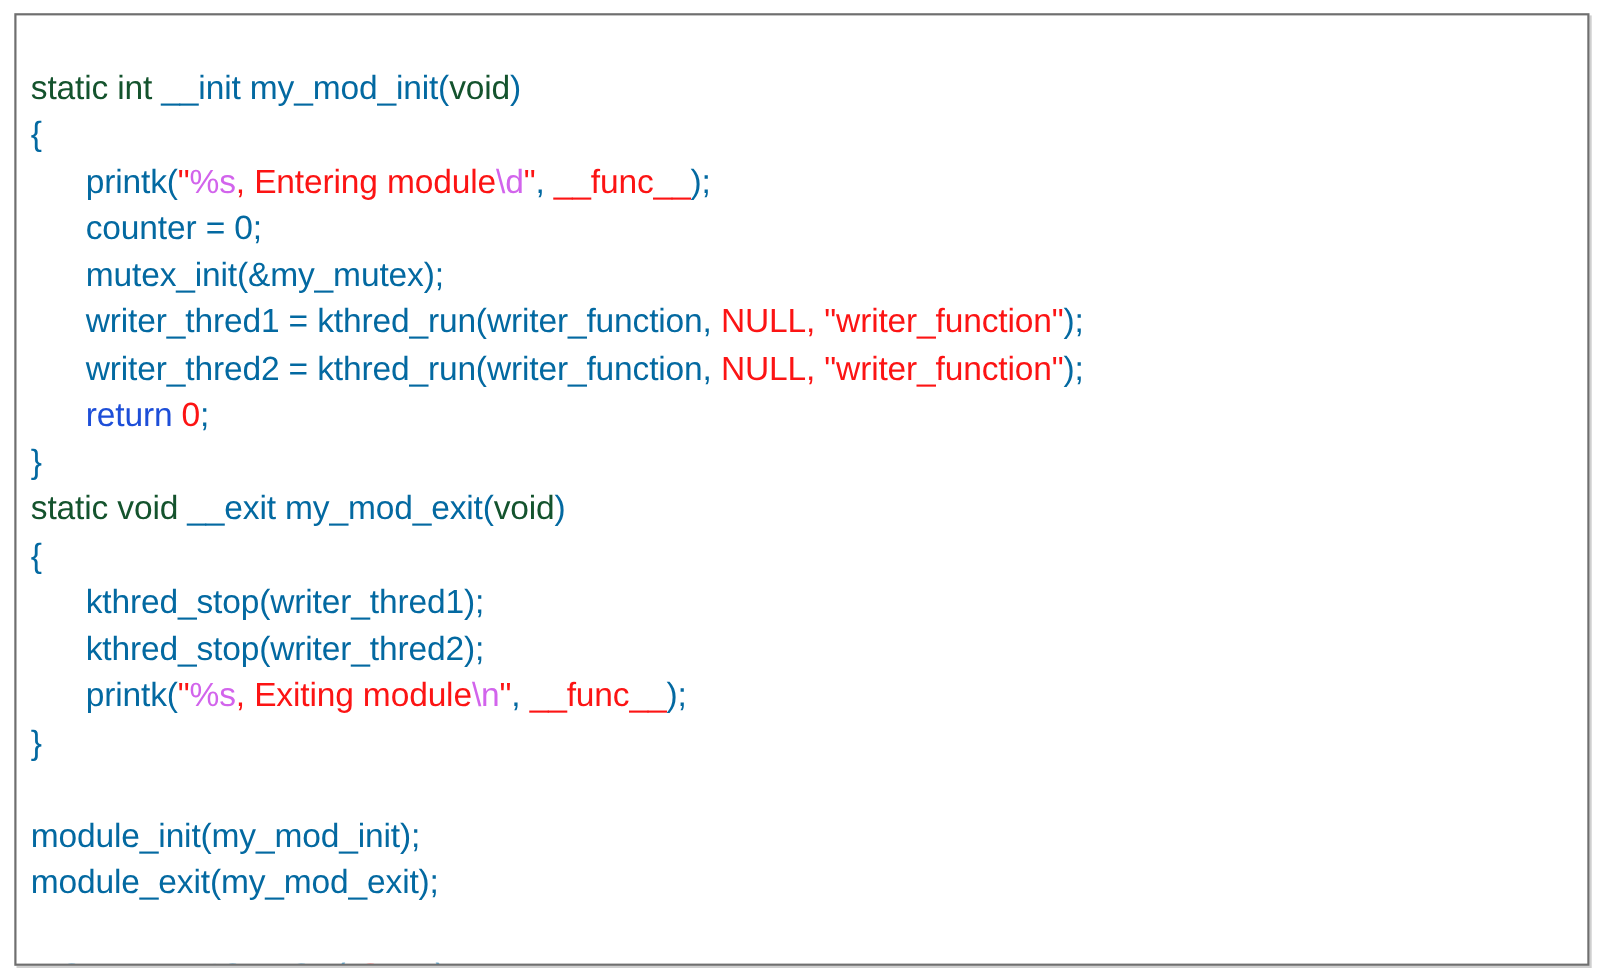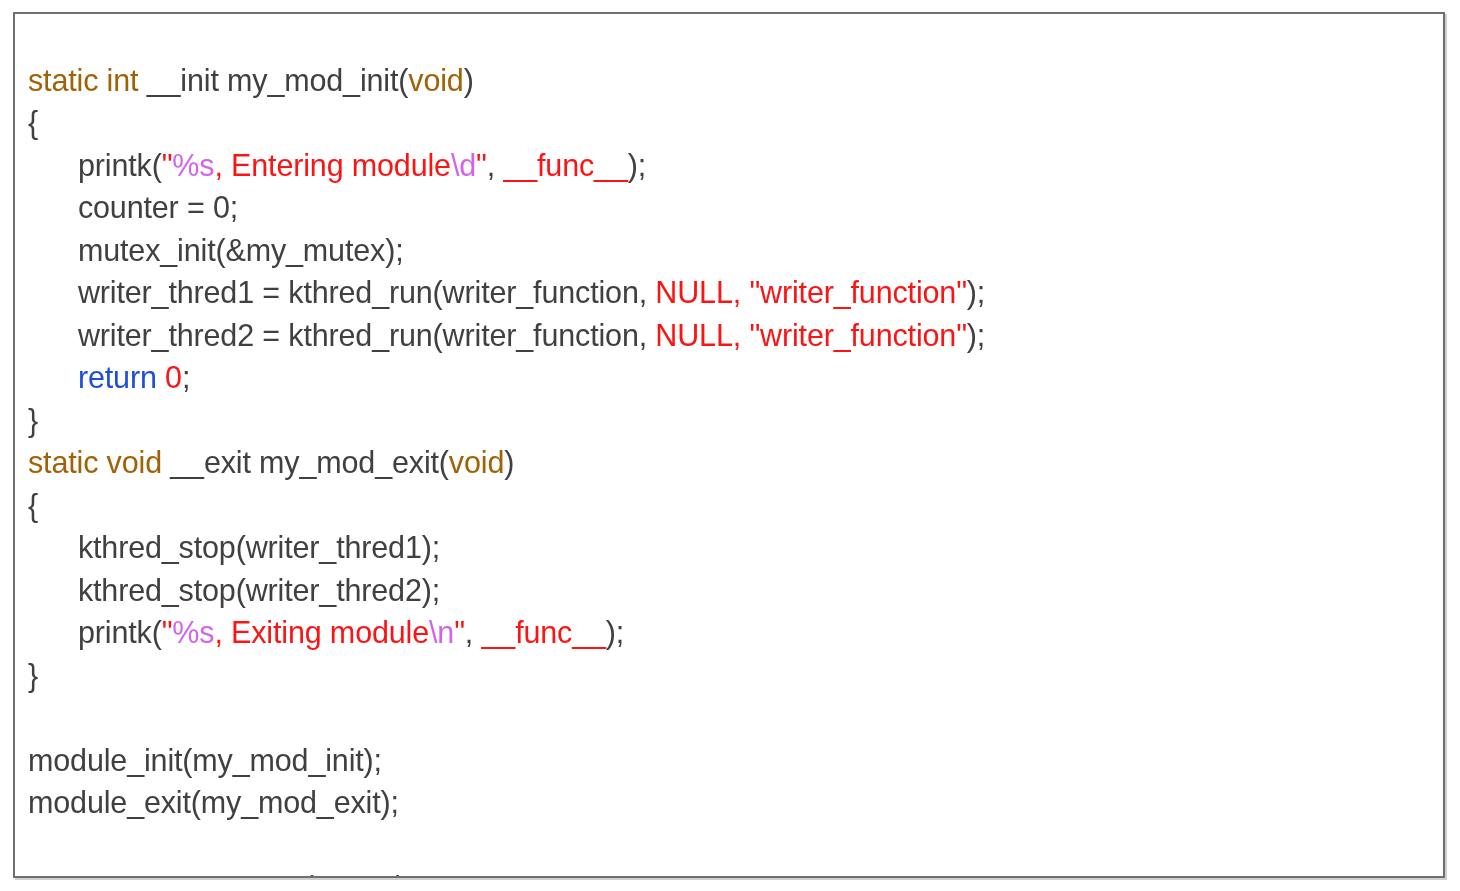--- a/index.html
+++ b/index.html
@@ -45,22 +45,22 @@
 
   .code-line {
     height: 42.5px;
     white-space: pre;
   }
   .code-line.blank {
     height: 42.5px;
   }
 
   
-  .tok-plain   { color: #404040; }
-  .tok-keyword { color: #a16207; }
+  .tok-plain   { color: #0369a1; }
+  .tok-keyword { color: #14532d; }
   .tok-string  { color: #fc1414; }
   .tok-format  { color: #d264ec; }
   .tok-return  { color: #1d4ed8; }
   .tok-number  { color: #fc1414; }
   .tok-macro   { color: #fc1414; text-align: center; }
 </style>
 </head>
 <body>
 
 <div id="code-frame">

